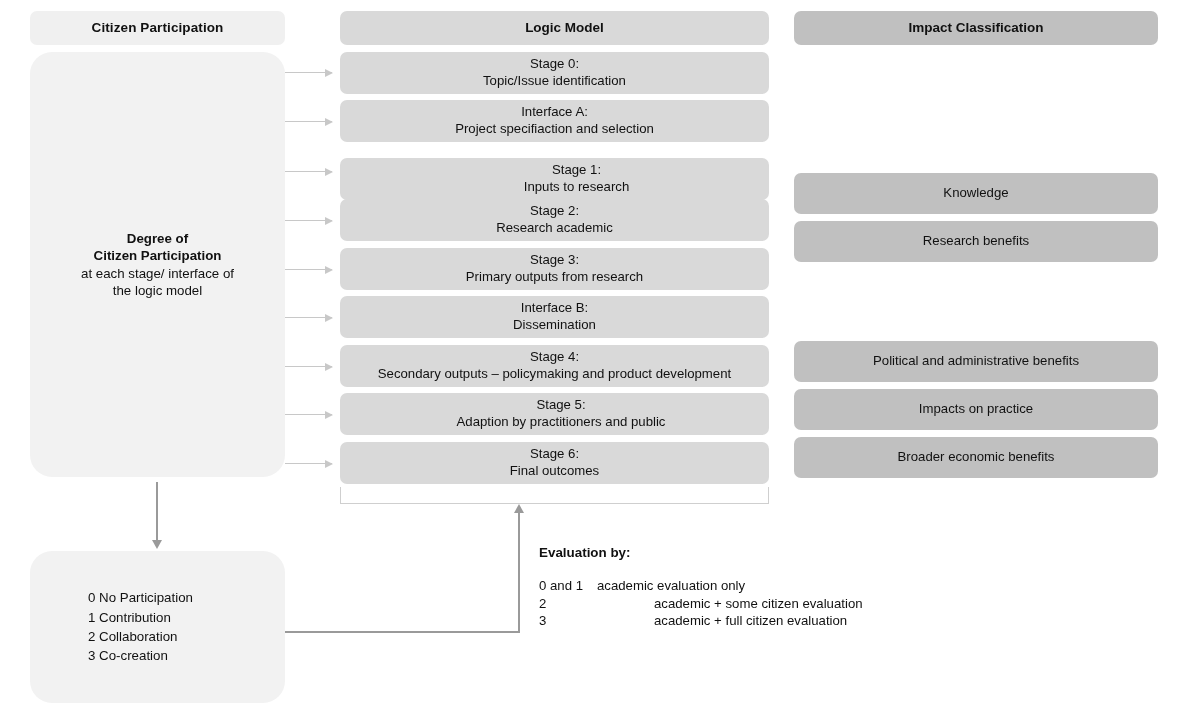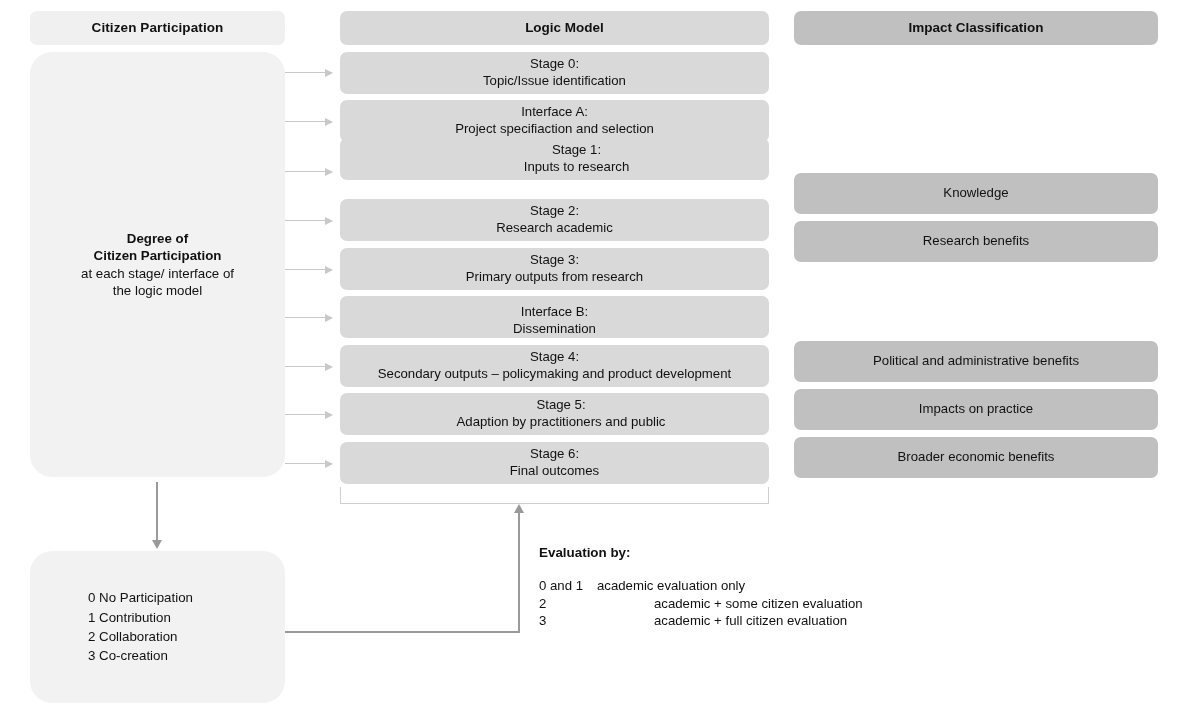--- a/index.html
+++ b/index.html
@@ -223,33 +223,33 @@
   <div class="panel col2-header">Logic Model</div>
 
   <div class="panel stage" style="top:52px;">
     <div>Stage 0:</div>
     <div>Topic/Issue identification</div>
   </div>
   <div class="panel stage" style="top:100px;">
     <div>Interface A:</div>
     <div>Project specifiaction and selection</div>
   </div>
-  <div class="panel stage" style="top:138px;padding-left:44px;">
+  <div class="panel stage" style="top:158px;padding-left:44px;">
     <div>Stage 1:</div>
     <div>Inputs to research</div>
   </div>
   <div class="panel stage" style="top:199px;">
     <div>Stage 2:</div>
     <div>Research academic</div>
   </div>
   <div class="panel stage" style="top:248px;text-align:right;">
     <div>Stage 3:</div>
     <div>Primary outputs from research</div>
   </div>
-  <div class="panel stage" style="top:296px;justify-content:flex-end;">
+  <div class="panel stage" style="top:296px;">
     <div>Interface B:</div>
     <div>Dissemination</div>
   </div>
   <div class="panel stage" style="top:345px;">
     <div>Stage 4:</div>
     <div>Secondary outputs – policymaking and product development</div>
   </div>
   <div class="panel stage" style="top:393px;padding-left:13px;">
     <div>Stage 5:</div>
     <div>Adaption by practitioners and public</div>

